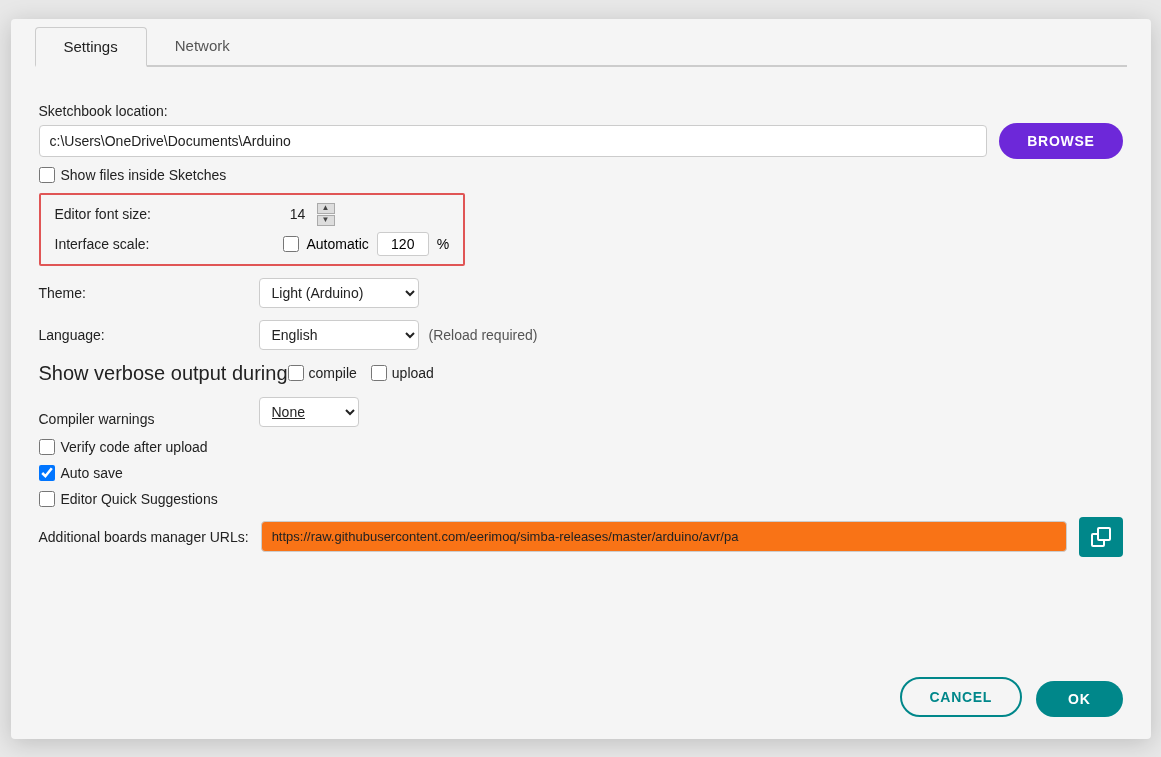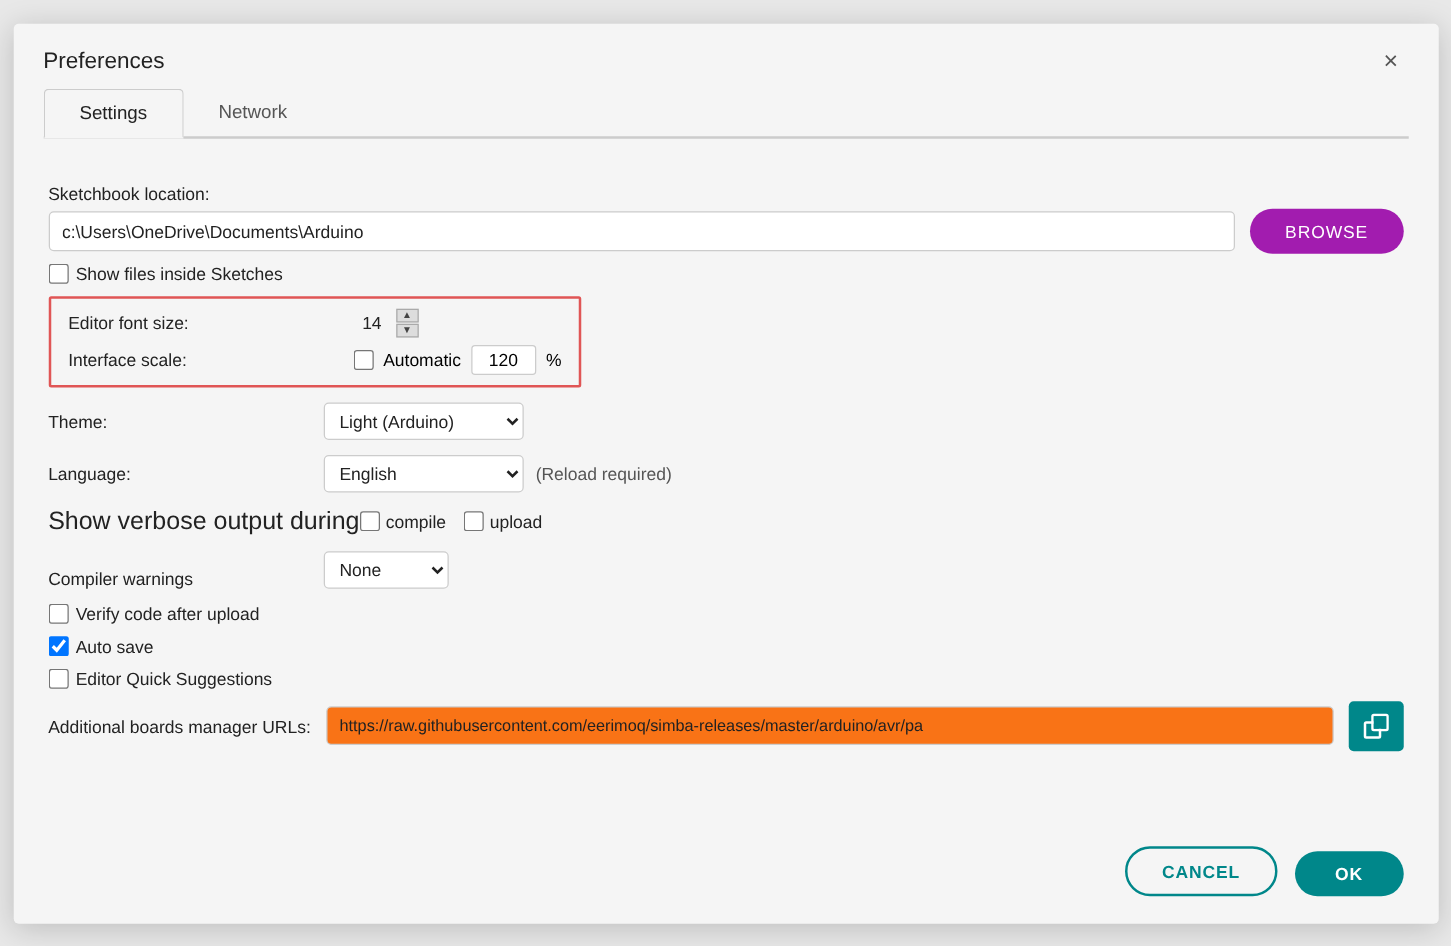--- a/index.html
+++ b/index.html
@@ -94,27 +94,27 @@
     .sketchbook-path {
       flex: 1;
       background: #fff;
       border: 1px solid #ccc;
       border-radius: 4px;
       padding: 7px 10px;
       font-size: 14px;
       color: #222;
     }
     .browse-btn {
-      background: #a21caf;
+      background: #6d28d9;
       color: #fff;
       border: none;
       border-radius: 20px;
       padding: 10px 28px;
       font-size: 14px;
-      font-weight: 400;
+      font-weight: 700;
       letter-spacing: 0.05em;
       cursor: pointer;
       white-space: nowrap;
     }
 
     
     .checkbox-row {
       display: flex;
       align-items: flex-start;
       gap: 6px;
@@ -311,24 +311,20 @@
       letter-spacing: 0.05em;
       color: #fff;
       cursor: pointer;
     }
   </style>
 </head>
 <body>
 
 <div class="dialog">
 
-  <div class="dialog-header">
-    <span class="dialog-title">Preferences</span>
-    <button class="close-btn">×</button>
-  </div>
 
   <div class="tabs">
     <button class="tab active">Settings</button>
     <button class="tab">Network</button>
   </div>
 
   <div class="content">
 
     
     <div class="sketchbook-label">Sketchbook location:</div>
@@ -402,21 +398,21 @@
         <div class="check-item">
           <input type="checkbox" style="">
           <span>upload</span>
         </div>
       </div>
     </div>
 
     
     <div class="compiler-row">
       <span class="settings-label">Compiler warnings</span>
-      <select class="settings-select" style="min-width:100px;">
+      <select class="settings-select" style="min-width:100px;text-decoration:underline;">
         <option>None</option>
         <option>Default</option>
         <option>More</option>
         <option>All</option>
       </select>
     </div>
 
     
     <div class="checkbox-row">
       <input type="checkbox" style="">

